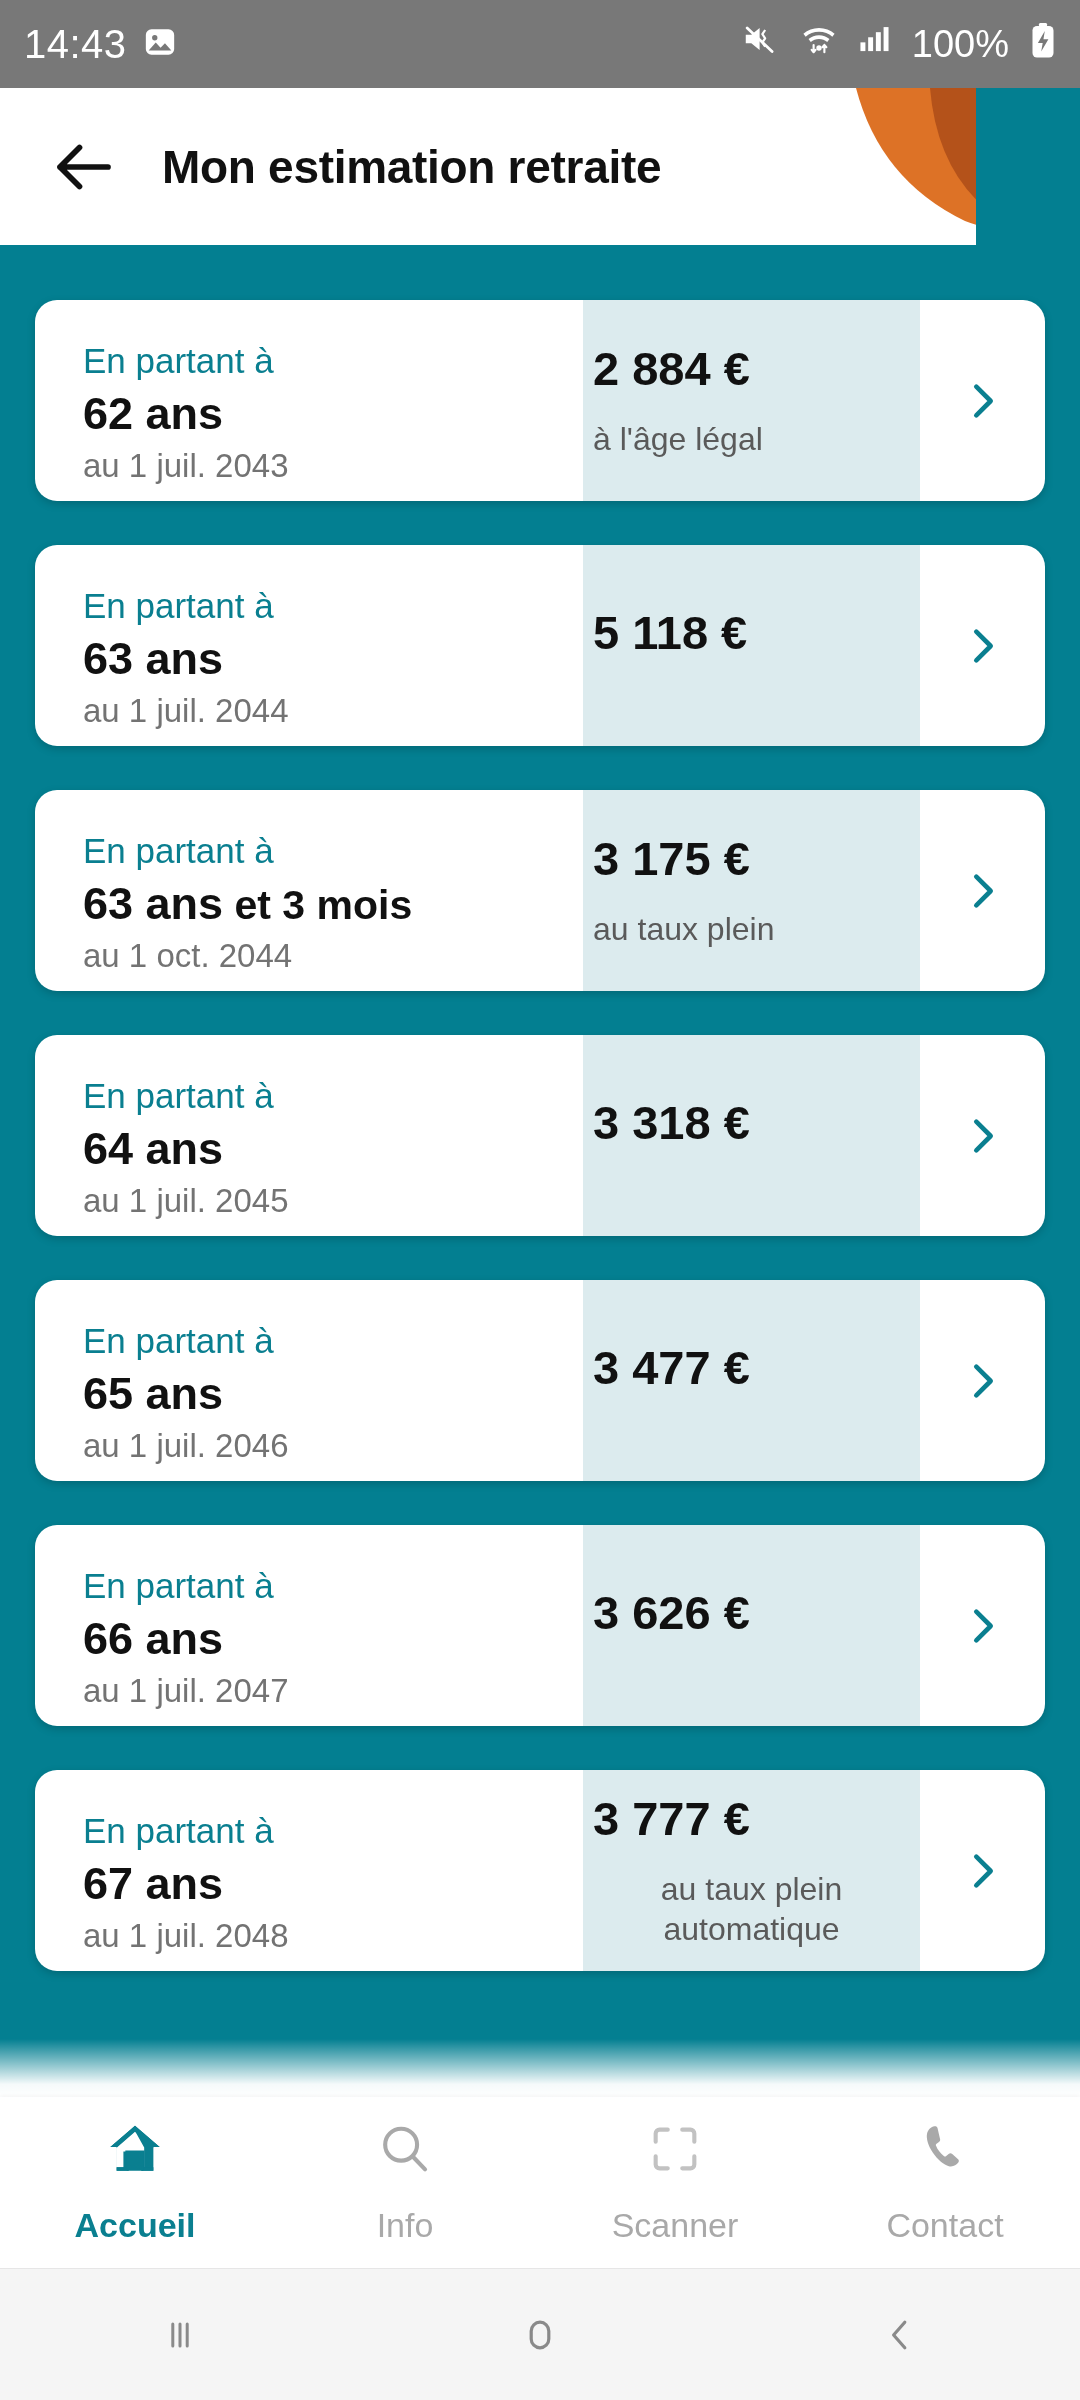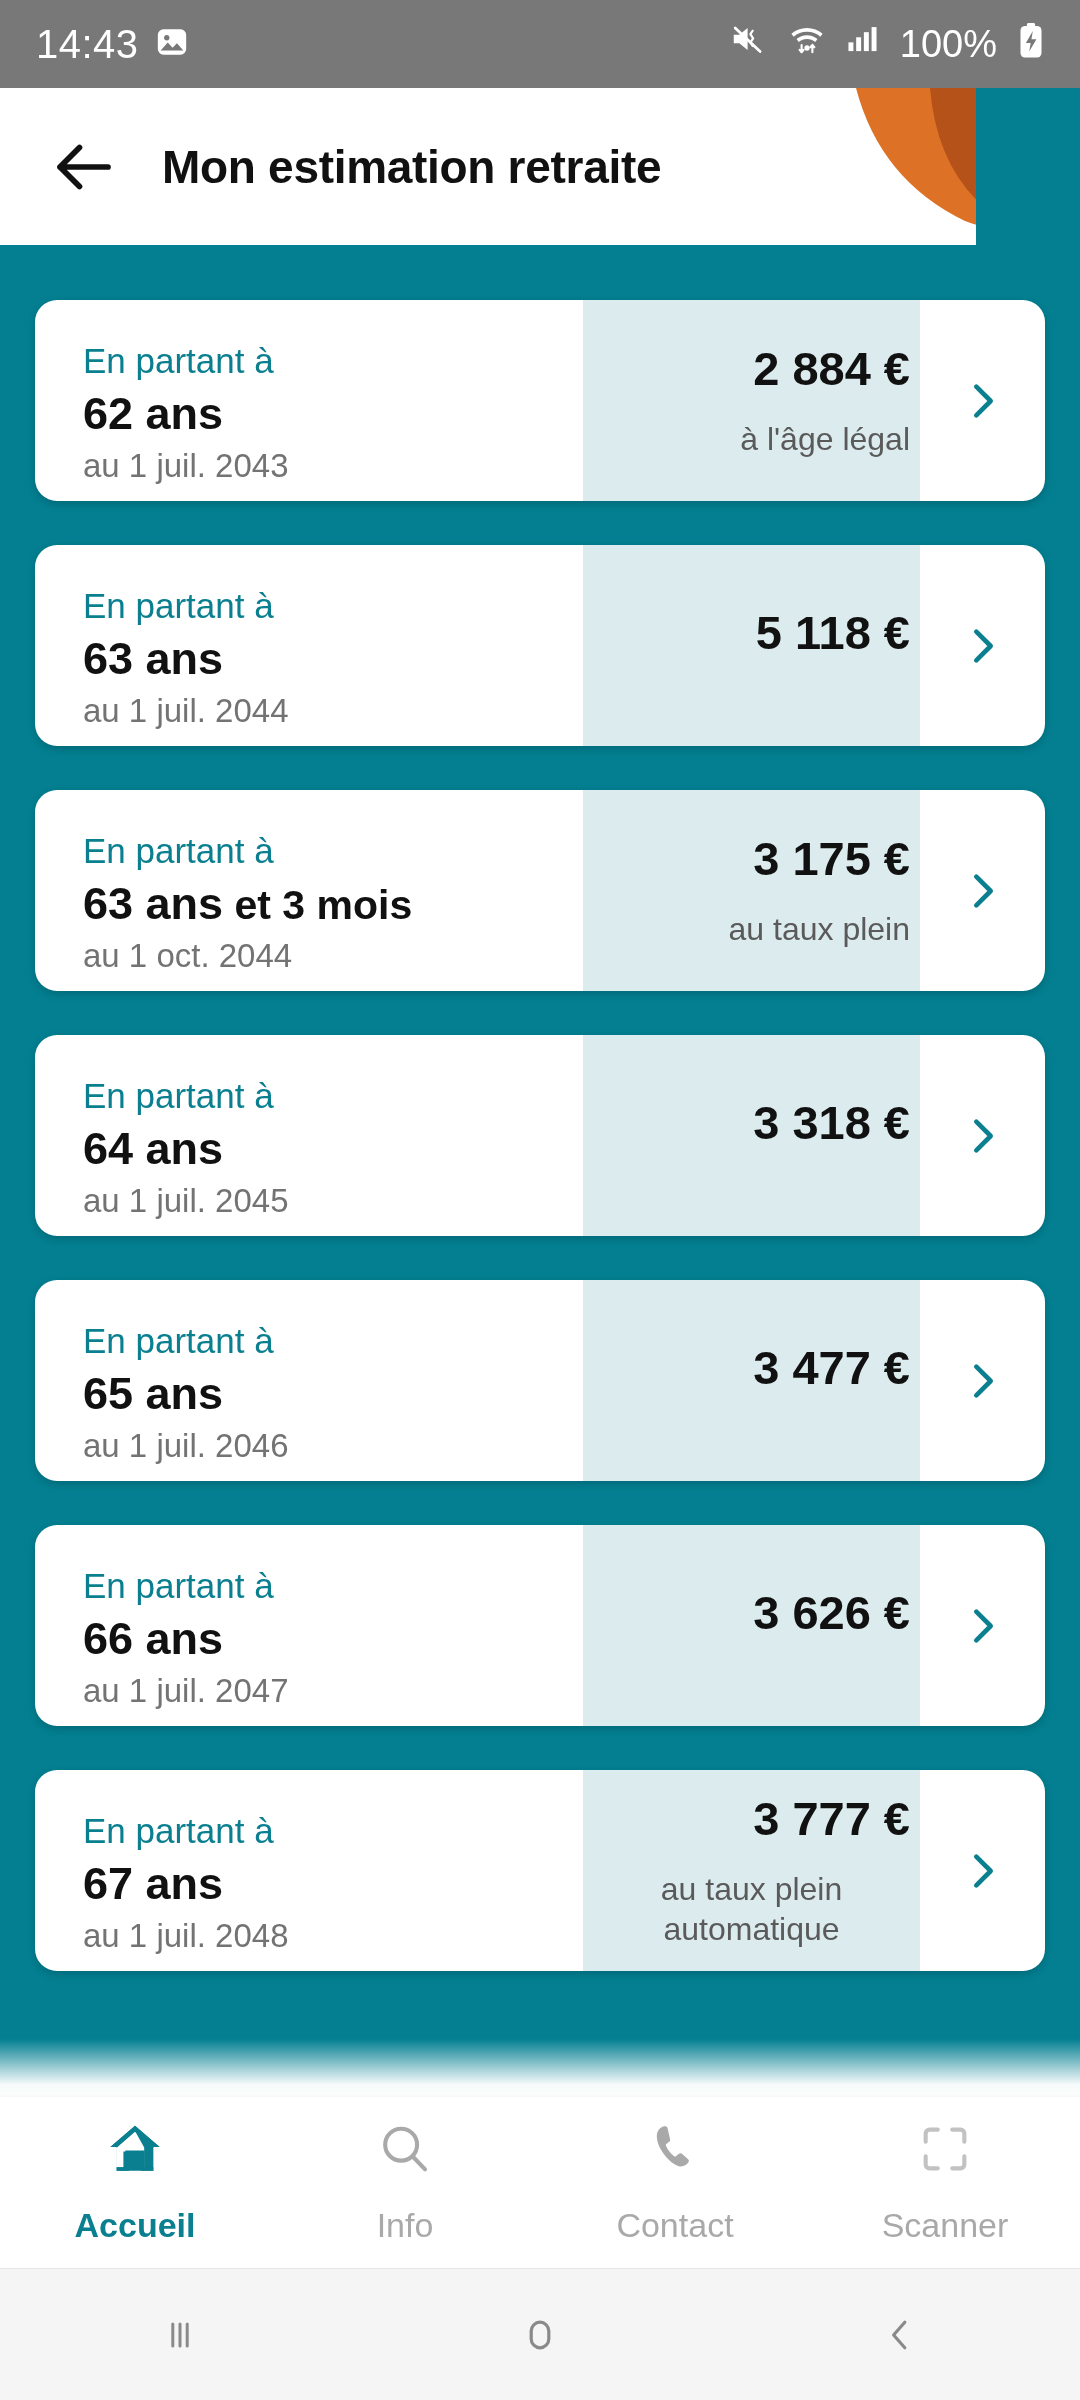--- a/index.html
+++ b/index.html
@@ -9,21 +9,21 @@
     background:#037F91;
     overflow:hidden;
     position:relative;
   }
 
   
   #status-bar{
     position:absolute; top:0; left:0; width:1080px; height:88px;
     background:#787878; color:#ffffff;
     display:flex; align-items:center; justify-content:space-between;
-    padding:0 36px;
+    padding:0 24px;
     z-index:60;
   }
   .sb-left{ display:flex; align-items:center; gap:16px; }
   .sb-time{ font-size:40px; letter-spacing:0.5px; font-family:"Liberation Sans", sans-serif; }
   .sb-right{ display:flex; align-items:flex-start; gap:21px; }
   .sb-pct{ font-size:38px; }
   .sb-ico{ display:block; }
 
   
   #header{
@@ -65,21 +65,21 @@
     display:flex; flex-direction:column; justify-content:center;
   }
   .lbl-start{ font-size:35px; color:#0A7F90; line-height:1.25; margin-bottom:4px; }
   .lbl-age{ font-size:45px; font-weight:bold; color:#111; line-height:1.2; }
   .lbl-age .mois{ font-weight:600; font-size:41px; }
   .lbl-date{ font-size:33px; color:#737373; line-height:1.3; margin-top:4px; }
   .card-amount{
     flex:0 0 337px;
     background:#DCEBEE;
     display:flex; flex-direction:column;
-    align-items:flex-end; justify-content:center;
+    align-items:flex-start; justify-content:center;
     padding:0 10px;
     gap:20px;
   }
   .amt-value{ font-size:47px; font-weight:bold; color:#111; white-space:nowrap; line-height:1.15; }
   .amt-note{ font-size:32px; color:#5A5A5A; text-align:center; line-height:1.22; margin-top:4px; }
   .card-chev{
     flex:1 1 auto;
     display:flex; align-items:center; justify-content:center;
   }
 
@@ -328,36 +328,36 @@
         <circle cx="10.4" cy="10.2" r="6.6" stroke="#A9A9A9" stroke-width="1.7" fill="none"></circle>
         <path d="M15.3 15.2l5 5.2" stroke="#A9A9A9" stroke-width="1.7" fill="none" stroke-linecap="round"></path>
       </svg>
     </span>
     <span class="nav-label">Info</span>
   </div>
 
   <div class="nav-item">
     <span>
       <svg width="58" height="58" viewBox="0 0 24 24">
-        <path d="M7.6 2.6c-1.3.2-2.6 1.4-3 2.9-.5 2 .4 5.1 2.4 8.1 2 3 4.6 5 6.6 5.5 1.5.4 3.1-.3 3.9-1.5.4-.6.3-1-.2-1.5l-2.3-2c-.5-.4-1-.4-1.5 0l-1 .8c-.3.3-.6.3-1 0-1.4-1-2.6-2.6-3.2-4.2-.2-.4-.1-.7.2-.9l1-.7c.5-.3.6-.8.4-1.4L8.9 3.3c-.2-.6-.6-.8-1.3-.7z" fill="#A9A9A9"></path>
-      </svg>
-    </span>
-    <span class="nav-label">Contact</span>
-  </div>
-
-  <div class="nav-item">
-    <span>
-      <svg width="58" height="58" viewBox="0 0 24 24">
         <path d="M4 9V5.6A1.6 1.6 0 015.6 4H9" stroke="#C2C2C2" stroke-width="1.7" fill="none" stroke-linecap="round"></path>
         <path d="M15 4h3.4A1.6 1.6 0 0120 5.6V9" stroke="#C2C2C2" stroke-width="1.7" fill="none" stroke-linecap="round"></path>
         <path d="M20 15v3.4a1.6 1.6 0 01-1.6 1.6H15" stroke="#C2C2C2" stroke-width="1.7" fill="none" stroke-linecap="round"></path>
         <path d="M9 20H5.6A1.6 1.6 0 014 18.4V15" stroke="#C2C2C2" stroke-width="1.7" fill="none" stroke-linecap="round"></path>
       </svg>
     </span>
     <span class="nav-label">Scanner</span>
+  </div>
+
+  <div class="nav-item">
+    <span>
+      <svg width="58" height="58" viewBox="0 0 24 24">
+        <path d="M7.6 2.6c-1.3.2-2.6 1.4-3 2.9-.5 2 .4 5.1 2.4 8.1 2 3 4.6 5 6.6 5.5 1.5.4 3.1-.3 3.9-1.5.4-.6.3-1-.2-1.5l-2.3-2c-.5-.4-1-.4-1.5 0l-1 .8c-.3.3-.6.3-1 0-1.4-1-2.6-2.6-3.2-4.2-.2-.4-.1-.7.2-.9l1-.7c.5-.3.6-.8.4-1.4L8.9 3.3c-.2-.6-.6-.8-1.3-.7z" fill="#A9A9A9"></path>
+      </svg>
+    </span>
+    <span class="nav-label">Contact</span>
   </div>
 </div>
 
 <div id="sys-nav">
   <div class="sys-item">
     <svg width="48" height="48" viewBox="0 0 24 24">
       <path d="M8.4 6.5v11M12 6.5v11M15.6 6.5v11" stroke="#8A8A8A" stroke-width="1.5" stroke-linecap="round"></path>
     </svg>
   </div>
   <div class="sys-item">

